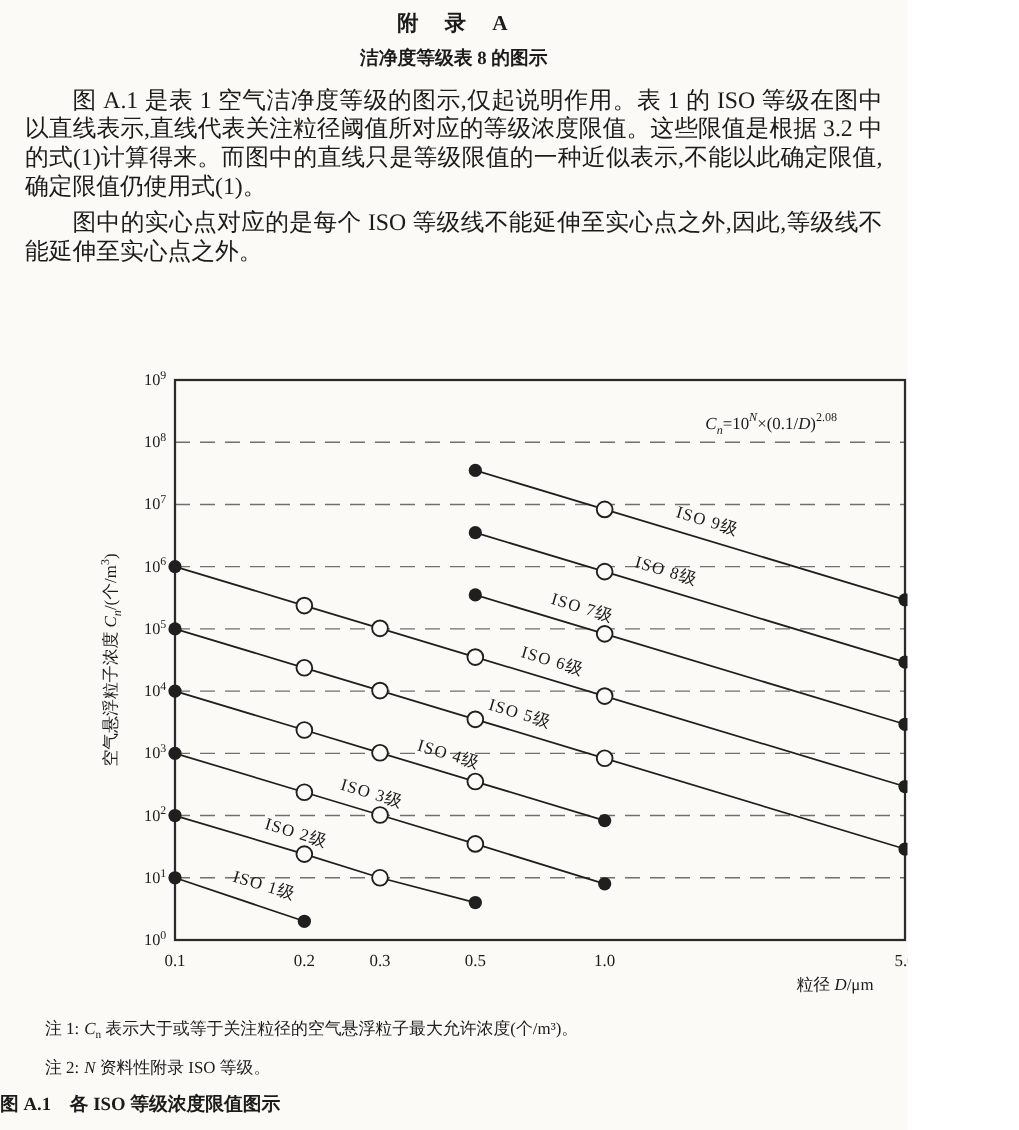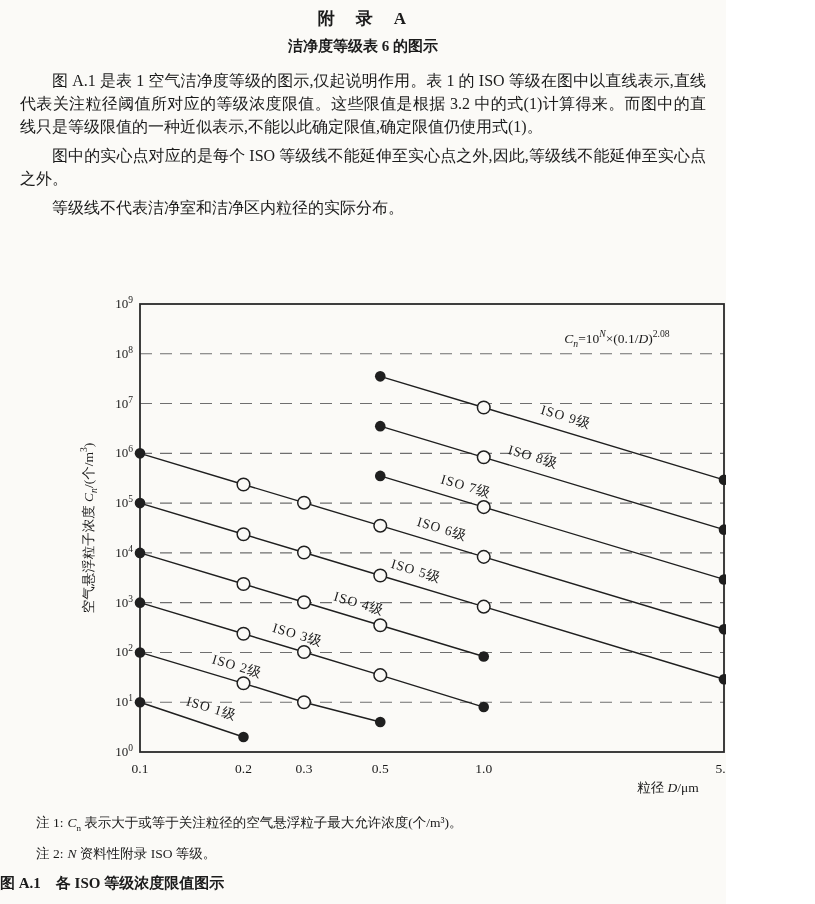--- a/index.html
+++ b/index.html
@@ -4,46 +4,45 @@
 <style>
   html,body{margin:0;padding:0;}
   .doc{
     position:relative;width:726px;height:904px;background:#fbfaf7;
     font-family:"Liberation Serif","DejaVu Serif",serif;color:#1b1b1b;overflow:hidden;
   }
   .titles{text-align:center;padding-top:7px;}
   .t1{font-size:17px;font-weight:bold;margin:0;letter-spacing:2px;}
   .t2{font-size:14px;font-weight:bold;margin:6px 0 0;}
   .t3{font-size:15px;font-weight:bold;margin:7px 0 0;}
-  .body-text{margin:13px 20px 0;font-size:16px;line-height:23px;text-align:justify;}
+  .body-text{margin:13px 20px 0;font-size:19px;line-height:23px;text-align:justify;}
   .body-text p{margin:0;text-indent:2em;}
   .body-text p + p{margin-top:6px;}
   .figure-area{position:absolute;left:0;top:288px;width:815px;height:515px;}
   .figure-area svg{display:block;width:815px;height:515px;}
   .notes{position:absolute;left:36px;top:810px;font-size:13.5px;line-height:26px;}
   .notes i{font-style:italic;}
   .notes sub{font-size:9px;}
   .note-label{margin-right:4px;}
   .caption{position:absolute;left:0;top:874px;width:100%;text-align:left;font-weight:bold;font-size:15px;}
   svg text{font-family:"Liberation Serif","DejaVu Serif",serif;}
 </style>
 </head>
 <body>
 
 <div class="doc">
 
   <div class="titles">
     <p class="t1">附　录　A</p>
-    <p class="t3">洁净度等级表 6 的图示</p>
+    <p class="t3">洁净度等级表 8 的图示</p>
   </div>
 
   <div class="body-text">
     <p>图 A.1 是表 1 空气洁净度等级的图示,仅起说明作用。表 1 的 ISO 等级在图中以直线表示,直线代表关注粒径阈值所对应的等级浓度限值。这些限值是根据 3.2 中的式(1)计算得来。而图中的直线只是等级限值的一种近似表示,不能以此确定限值,确定限值仍使用式(1)。</p>
     <p>图中的实心点对应的是每个 ISO 等级线不能延伸至实心点之外,因此,等级线不能延伸至实心点之外。</p>
-    <p>等级线不代表洁净室和洁净区内粒径的实际分布。</p>
   </div>
 
   <div class="figure-area">
     <svg id="chart-svg" viewBox="0 288 815 515">
         <g stroke="#6f6f6f" stroke-width="1.1" stroke-dasharray="12 8">
           <line x1="140" x2="724" y1="702.2222222222222" y2="702.2222222222222"></line>
           <line x1="140" x2="724" y1="652.4444444444445" y2="652.4444444444445"></line>
           <line x1="140" x2="724" y1="602.6666666666667" y2="602.6666666666667"></line>
           <line x1="140" x2="724" y1="552.8888888888889" y2="552.8888888888889"></line>
           <line x1="140" x2="724" y1="503.1111111111111" y2="503.1111111111111"></line>

